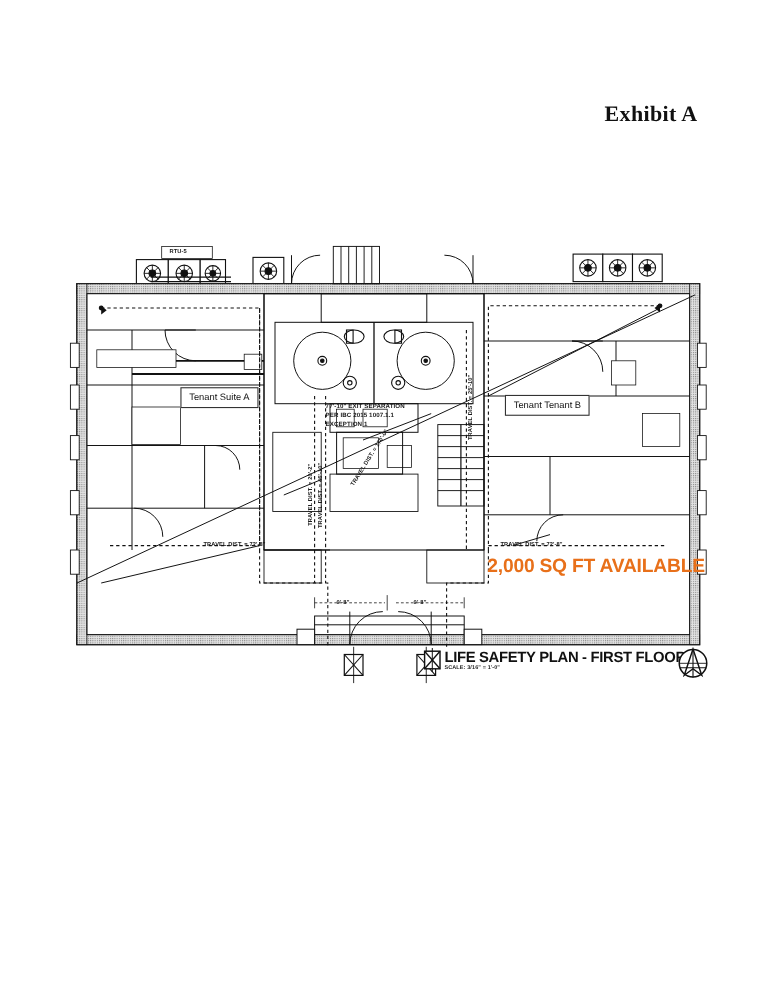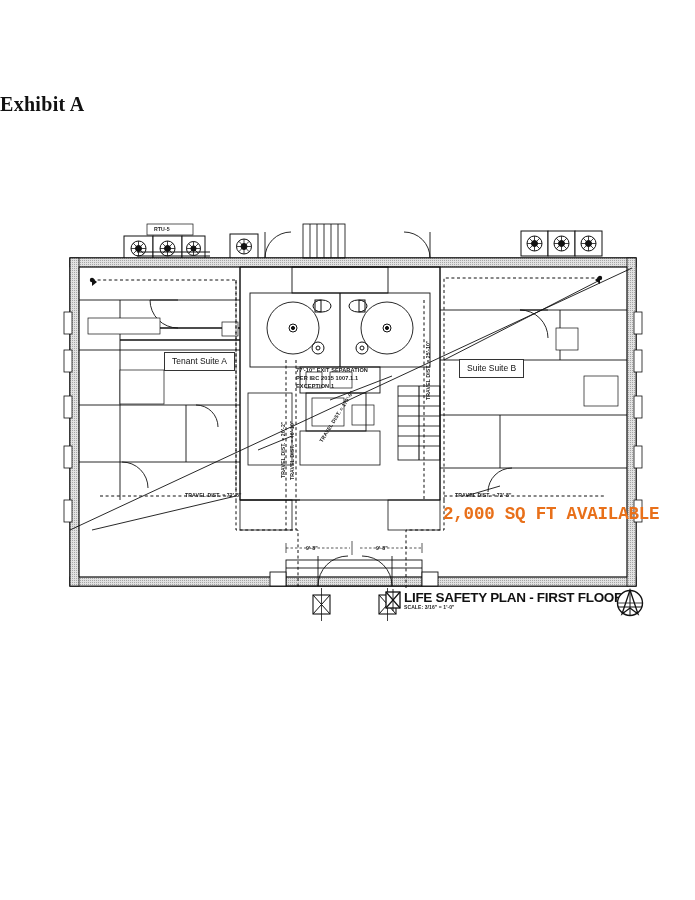--- a/index.html
+++ b/index.html
@@ -7,34 +7,34 @@
   body{
     width:695px;height:900px;background:#ffffff;
     font-family:"Liberation Sans",sans-serif;
     position:relative;overflow:hidden;
   }
   #page{position:absolute;inset:0;}
 
   
   .doc-title{
     position:absolute;left:0;top:93px;width:634px;
-    text-align:left;
+    text-align:right;
     font-family:"Liberation Serif",serif;
     font-weight:bold;font-size:20px;color:#111;
     letter-spacing:.3px;
   }
 
   
   #drawing{position:absolute;left:0;top:200px;width:695px;height:440px;}
   #drawing svg{display:block;}
 
   
   .avail-note{
     position:absolute;left:443px;top:504px;
-    font-family:Liberation Mono, monospace;
+    font-family:Liberation Sans, sans-serif;
     font-weight:bold;font-size:17.5px;
     color:#E8701A;white-space:nowrap;
     letter-spacing:-0.2px;
   }
 
   
   .tb-title{
     position:absolute;left:404px;top:590px;
     font-family:"Liberation Sans",sans-serif;
     font-weight:bold;font-size:13.5px;color:#111;
@@ -364,21 +364,21 @@
         <rect x="248" y="193" width="44" height="72"></rect>
         <rect x="388" y="300" width="52" height="30"></rect>
         <rect x="240" y="300" width="52" height="30"></rect>
       </g>
 
     </g>
   </svg>
   </div>
 
   <div class="suite-box" style="left:164px;top:352px;">Tenant Suite A</div>
-  <div class="suite-box" style="left:459px;top:359px;">Suite Suite B</div>
+  <div class="suite-box" style="left:459px;top:359px;">Tenant Tenant B</div>
 
   <div class="plan-txt tiny6" style="left:296px;top:367px;">77'-10"  EXIT SEPARATION</div>
   <div class="plan-txt tiny6" style="left:296px;top:375px;">PER IBC 2015 1007.1.1</div>
   <div class="plan-txt tiny6" style="left:296px;top:383px;">EXCEPTION 1</div>
 
   <div class="plan-txt tiny" style="left:185px;top:492px;">TRAVEL DIST. = 72'-8"</div>
   <div class="plan-txt tiny" style="left:455px;top:492px;">TRAVEL DIST. = 72'-8"</div>
 
   <div class="plan-txt tiny rot90" style="left:280px;top:478px;">TRAVEL DIST. = 20'-2"</div>
   <div class="plan-txt tiny rot90" style="left:289px;top:480px;">TRAVEL DIST. = 46'-10"</div>

